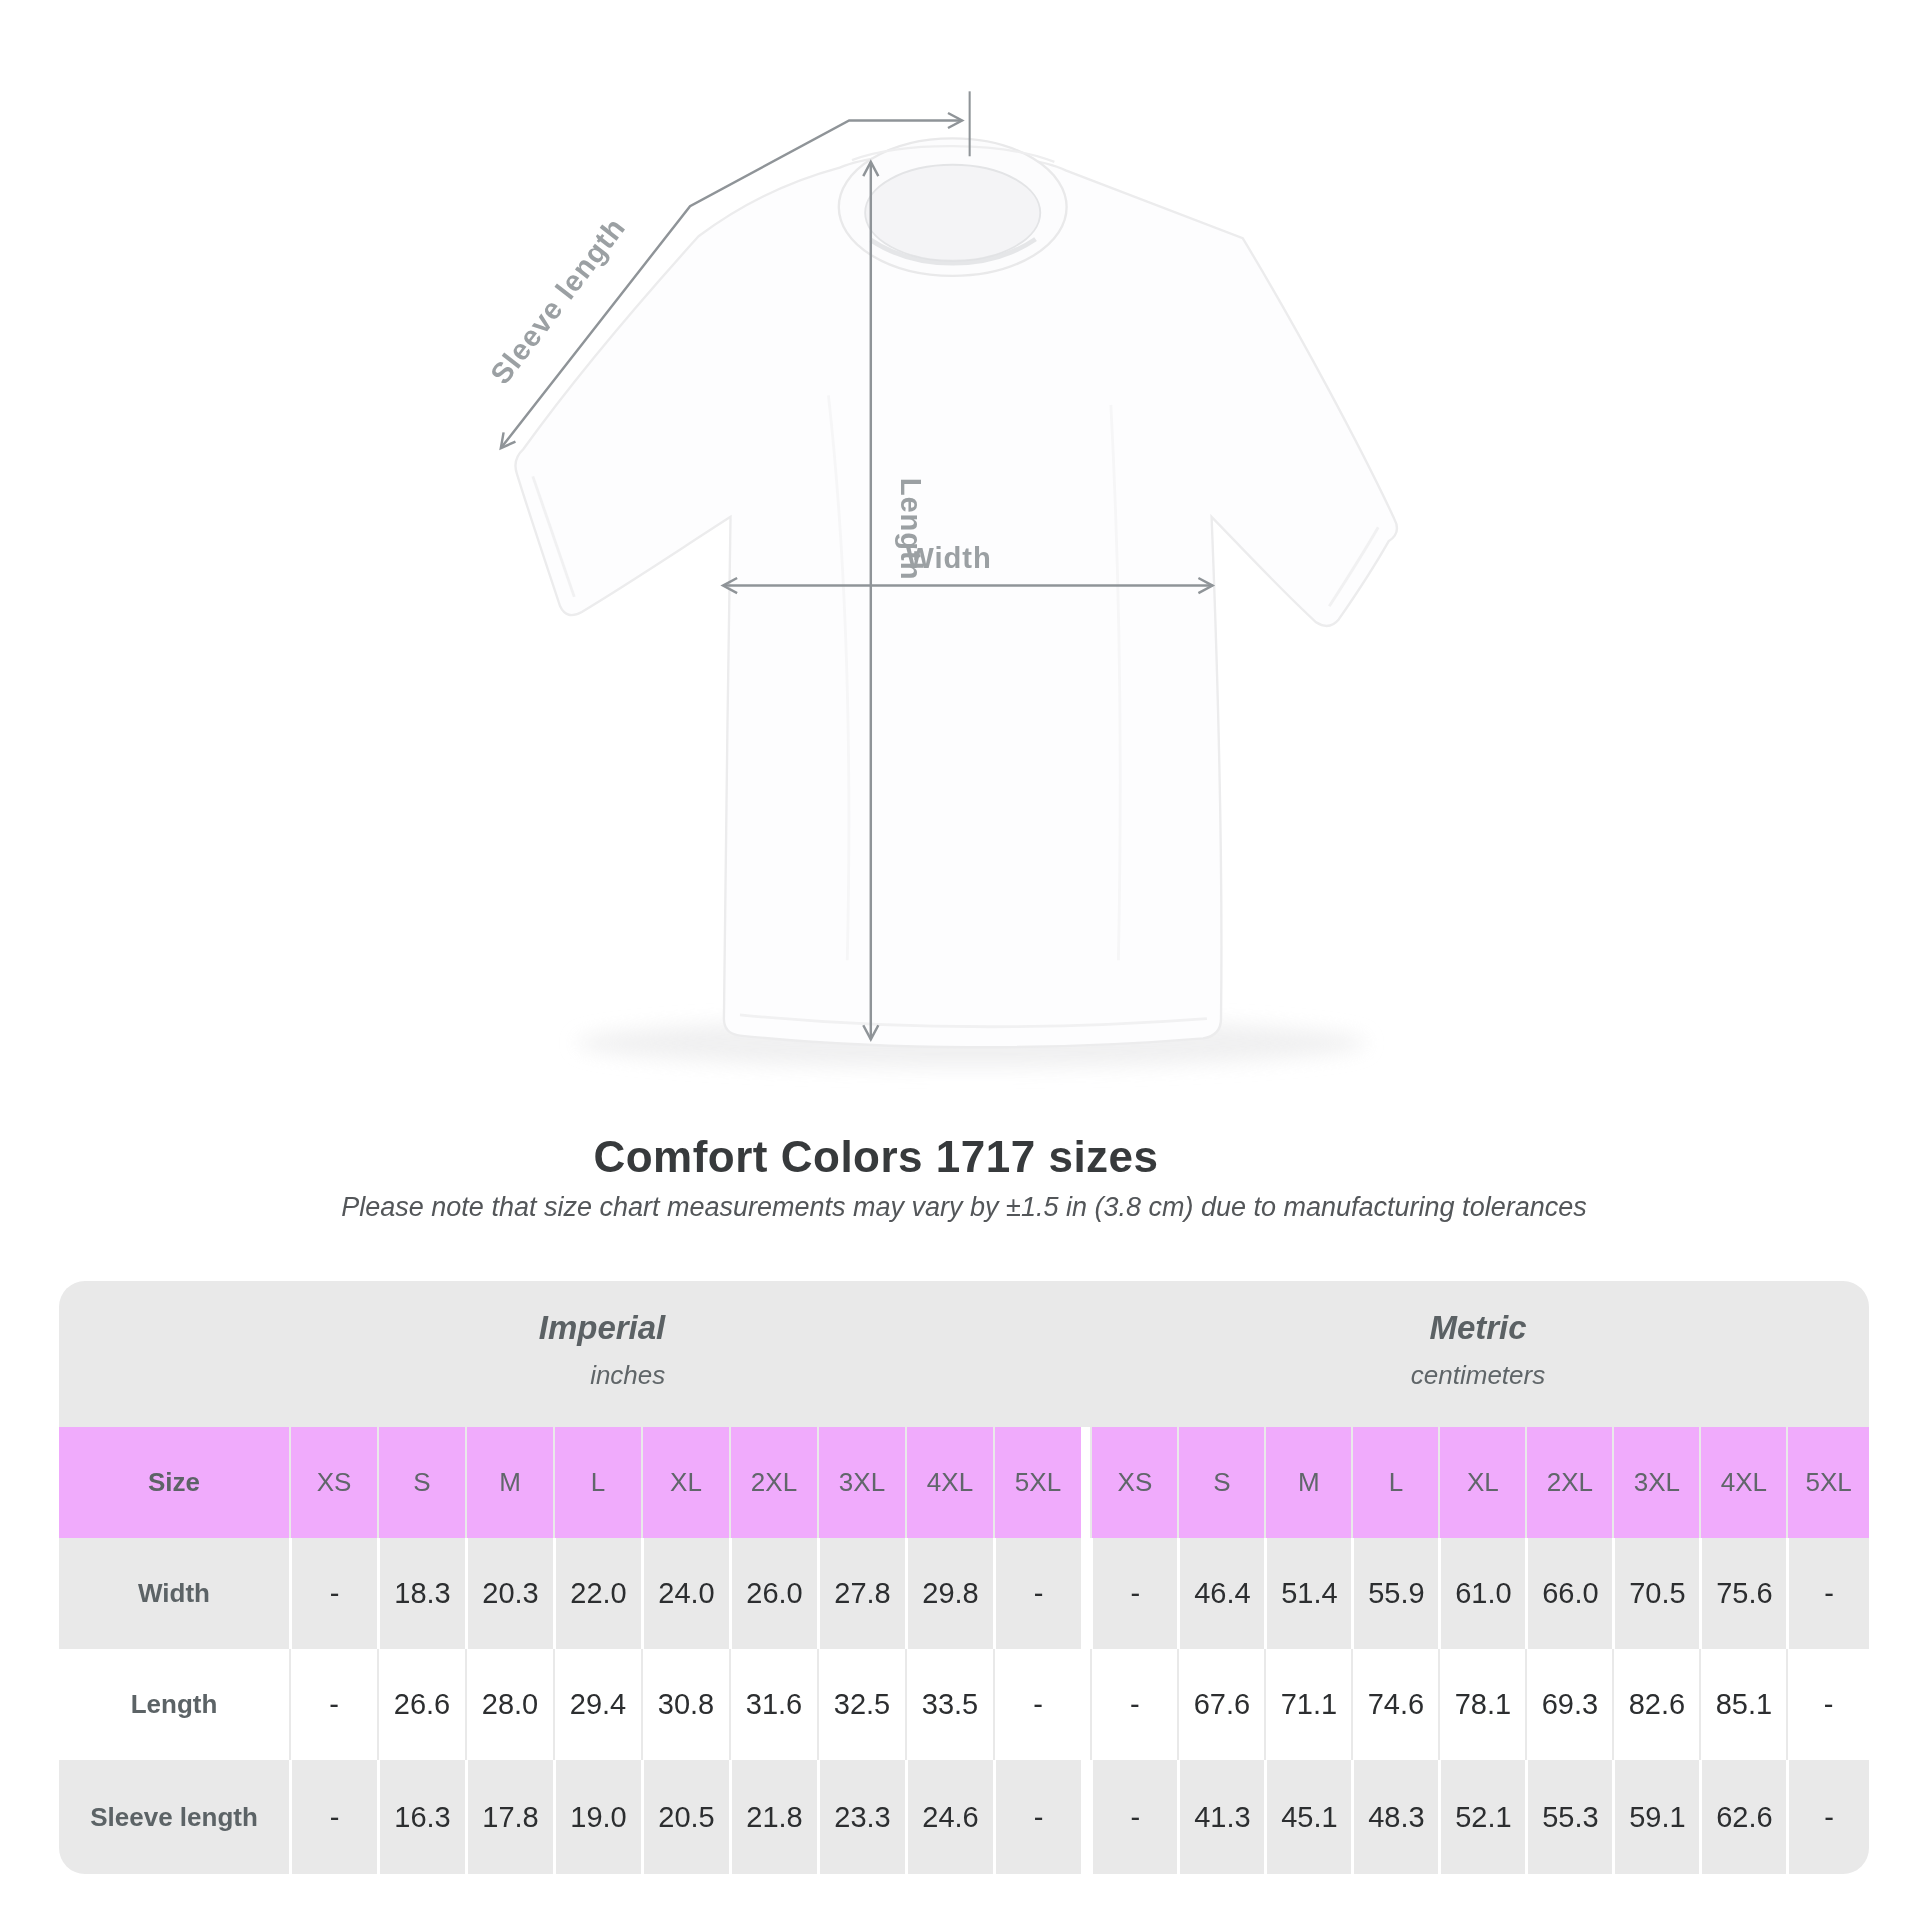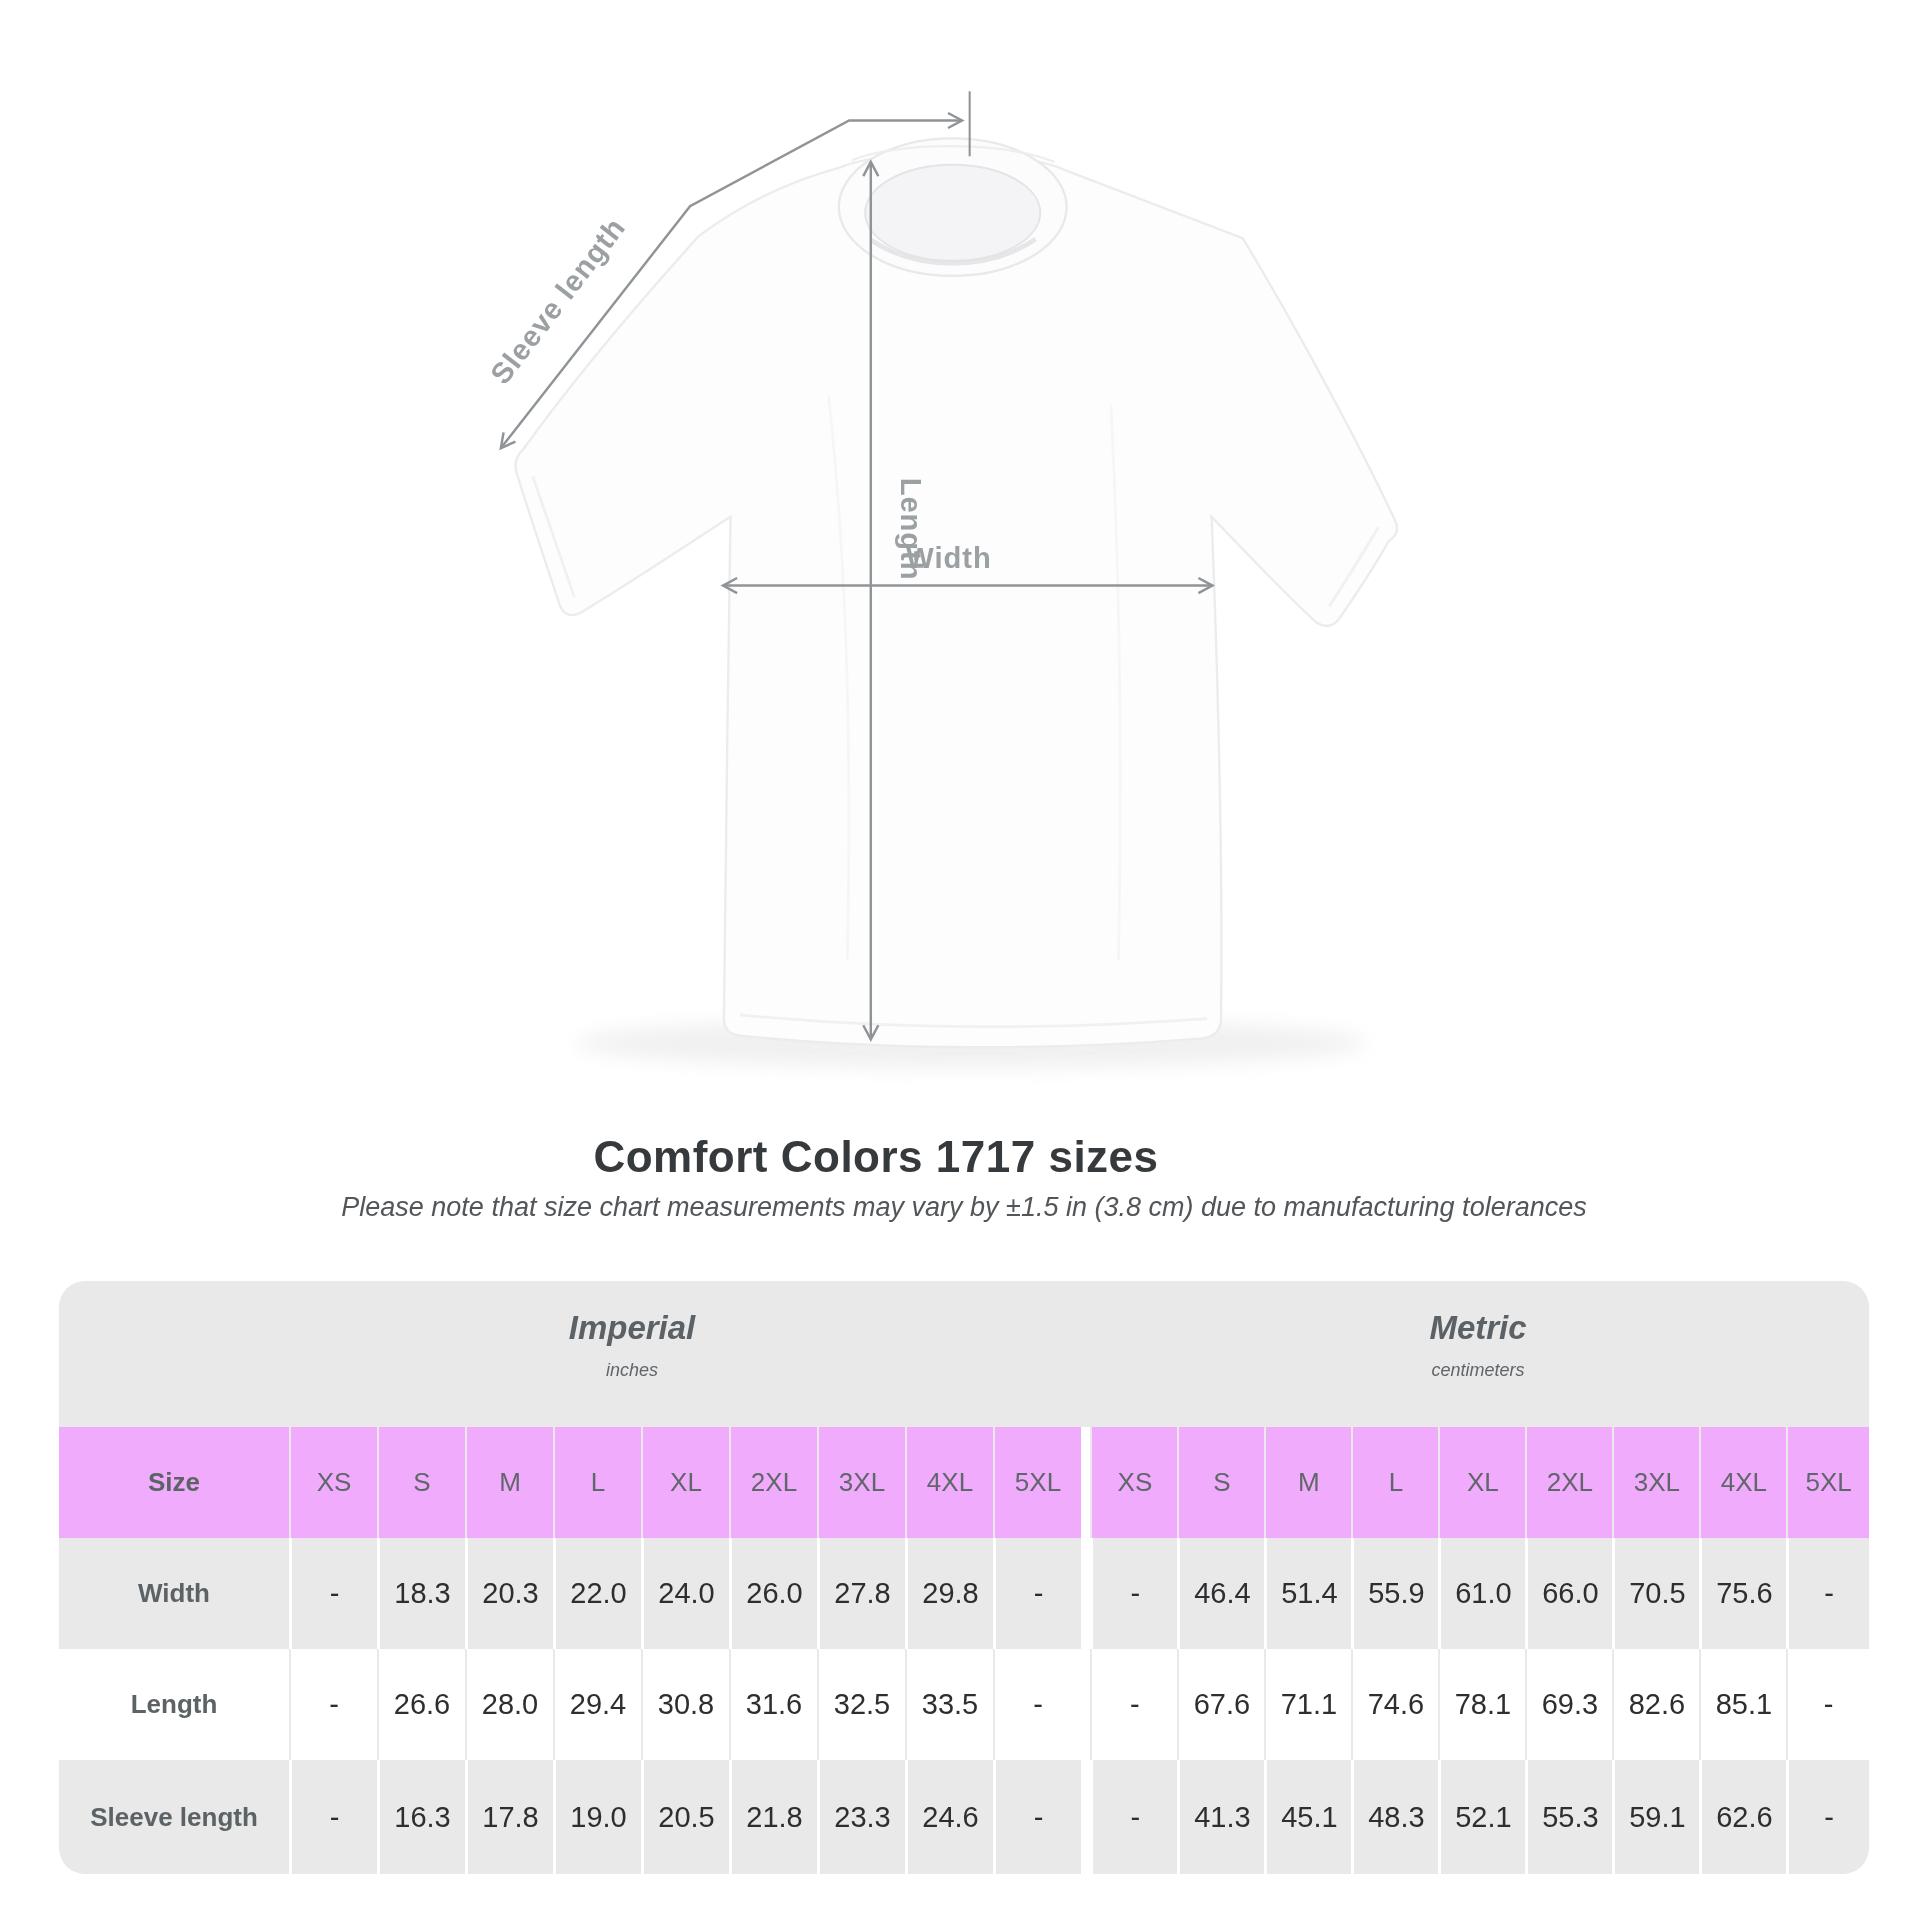--- a/index.html
+++ b/index.html
@@ -24,27 +24,27 @@
   }
   
   .size-table{
     position:absolute;left:59px;top:1281px;width:1810px;height:593px;
     border-radius:26px;overflow:hidden;background:#ffffff;
   }
   .group-row{
     position:relative;height:146px;background:#e9e9e9;
   }
   .group{position:absolute;top:0;text-align:center;transform:translateX(-50%);}
-  .group.imperial{left:573px;}
+  .group.imperial{left:543px;text-align:right;}
   .group.metric{left:1419px;}
   .group-name{
     margin-top:28px;font-size:33px;font-weight:bold;font-style:italic;color:#5b6164;
   }
   .group-unit{
-    margin-top:13px;font-size:18px;font-style:italic;color:#5f6568;
+    margin-top:13px;font-size:26px;font-style:italic;color:#5f6568;
   }
   .grid-row{
     display:grid;
     grid-template-columns:230px repeat(9,88px) 9.4px repeat(8,87px) 1fr;
     align-items:center;
   }
   .grid-row.header-row{height:111px;background:#f0abfc;}
   .grid-row.row-gray{height:111px;background:#e9e9e9;}
   .grid-row.row-white{height:111px;background:#ffffff;}
   .grid-row.last{height:114px;}

